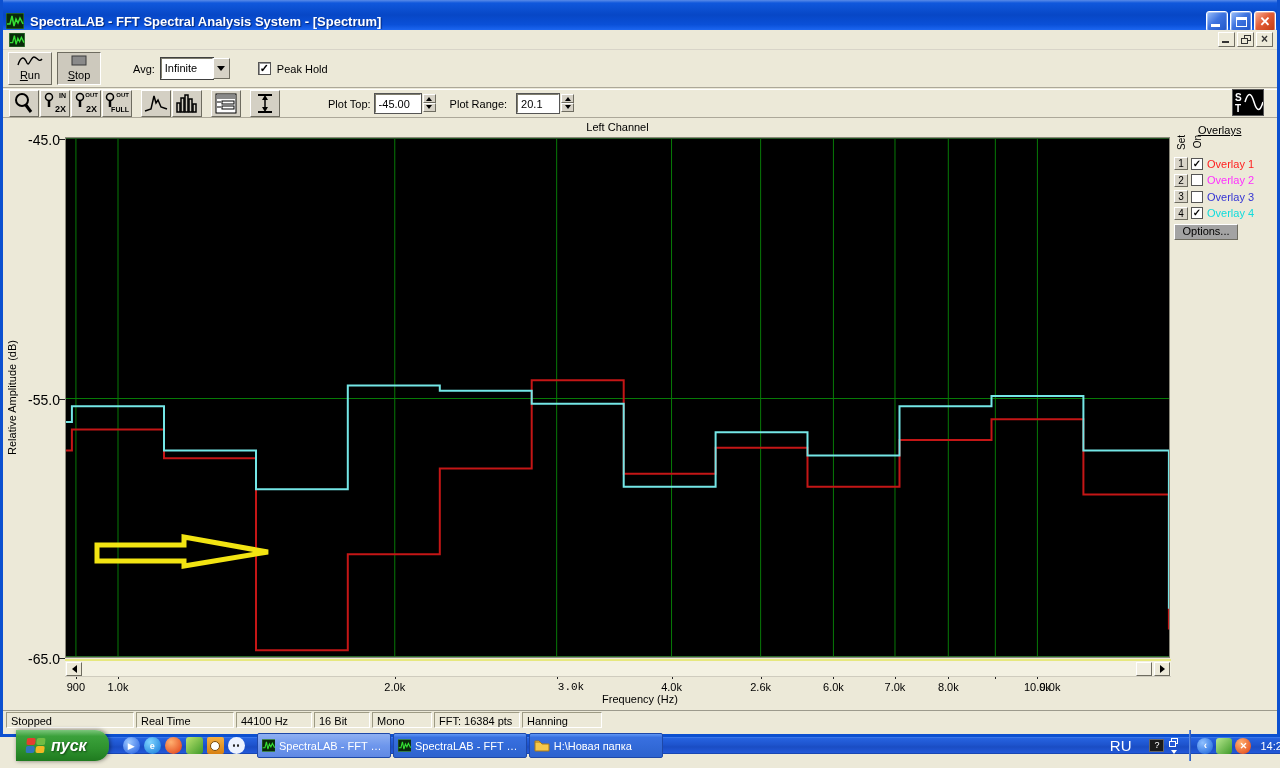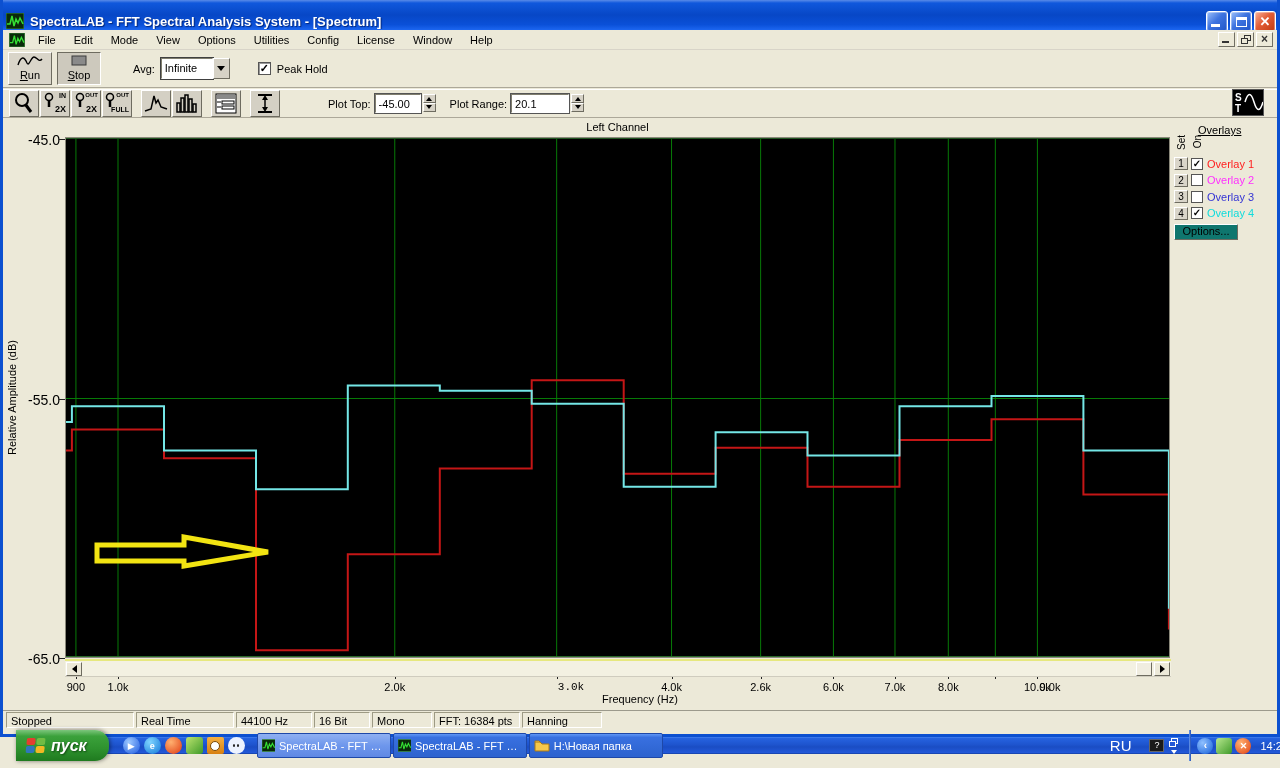--- a/index.html
+++ b/index.html
@@ -88,21 +88,21 @@
   
   #overlays { position:absolute; left:1172px; top:122px; width:106px; height:130px; font-size:11px; }
   #overlays-title { position:absolute; left:26px; top:2px; text-decoration:underline; }
   .rot-label { position:absolute; top:13px; writing-mode:vertical-rl; transform:rotate(180deg); font-size:10px; }
   .ov-row { position:absolute; left:2px; height:15px; display:flex; align-items:center; }
   .ov-num { width:14px; height:13px; background:#D9D5C9; border:1px solid;
     border-color:#fff #6E6C60 #6E6C60 #fff; font-size:10px; text-align:center; line-height:11px; }
   .ov-check { width:12px; height:12px; background:#fff; border:1px solid #555; margin-left:3px;
     font-size:10px; font-weight:bold; line-height:10px; text-align:center; }
   .ov-label { margin-left:4px; font-size:11px; }
-  #overlays-options { position:absolute; left:2px; top:102px; width:64px; height:16px; background:#0f766e;
+  #overlays-options { position:absolute; left:2px; top:102px; width:64px; height:16px; background:#a3a3a3;
     border:1px solid; border-color:#fff #6E6C60 #6E6C60 #fff; font-size:11px; text-align:center; line-height:13px; }
 
   
   #statusbar { position:absolute; left:3px; top:710px; width:1274px; height:19px; background:#ECE9D8;
     border-top:1px solid #9C9A8C; display:flex; align-items:center; padding-left:3px; }
   .status-seg { height:16px; margin-right:2px; font-size:11px; padding:2px 0 0 4px;
     border:1px solid; border-color:#9D9A84 #fff #fff #9D9A84; }
   #win-bottom { position:absolute; left:0; top:729px; width:1280px; height:8px; background:#ECE9D8;
     border-bottom:3px solid #0C50D0; }
   .win-edge { position:absolute; top:0; width:3px; height:737px; background:#0C50D0; }
@@ -174,32 +174,20 @@
     <div class="tb-btn close">
         <span class="glyph-x">✕</span>
       </div>
   </div>
 
   <div id="menubar">
     <svg width="16" height="14" viewBox="0 0 18 16" style="margin:0 4px 0 6px">
       <rect x="0" y="0" width="18" height="16" fill="#0A2A0A" stroke="#3C8C3C"></rect>
       <polyline points="1,11 4,11 6,3 8,13 10,6 12,10 14,5 17,11" fill="none" stroke="#35E035" stroke-width="1.5"></polyline>
     </svg>
-    <div id="menu-items" style="display:flex">
-        <div class="menu-item">File</div>
-        <div class="menu-item">Edit</div>
-        <div class="menu-item">Mode</div>
-        <div class="menu-item">View</div>
-        <div class="menu-item">Options</div>
-        <div class="menu-item">Utilities</div>
-        <div class="menu-item">Config</div>
-        <div class="menu-item">License</div>
-        <div class="menu-item">Window</div>
-        <div class="menu-item">Help</div>
-      </div>
     <div id="mdi-controls">
       <div class="mdi-btn">
           <span class="mdi-min"></span>
         </div>
       <div class="mdi-btn">
           <span class="mdi-rest1"></span>
           <span class="mdi-rest2"></span>
         </div>
       <div class="mdi-btn">
           <span class="mdi-x">×</span>
@@ -304,21 +292,21 @@
     <span class="field" style="width:46px;margin-left:4px">-45.00</span>
     <span class="spinner">
       <span class="spin-btn">
           <i class="tri-up-s"></i>
         </span>
       <span class="spin-btn">
           <i class="tri-dn-s"></i>
         </span>
     </span>
     <span style="margin-left:14px">Plot Range:</span>
-    <span class="field" style="width:58px;margin-left:4px">20.1</span>
+    <span class="field" style="width:42px;margin-left:10px">20.1</span>
     <span class="spinner">
       <span class="spin-btn">
           <i class="tri-up-s"></i>
         </span>
       <span class="spin-btn">
           <i class="tri-dn-s"></i>
         </span>
     </span>
   </div>
 

